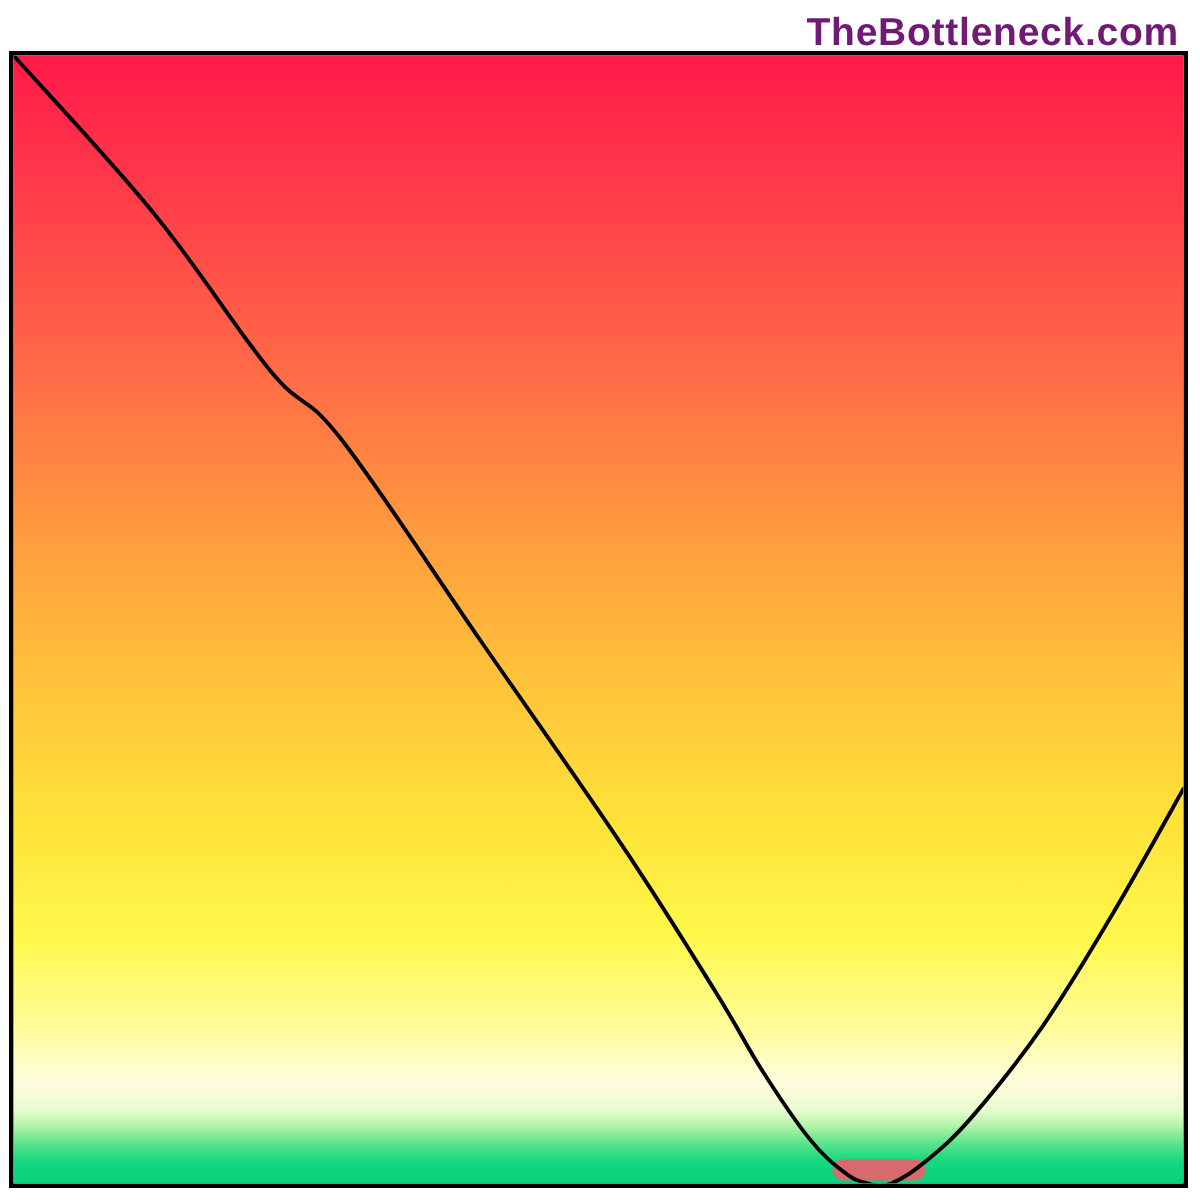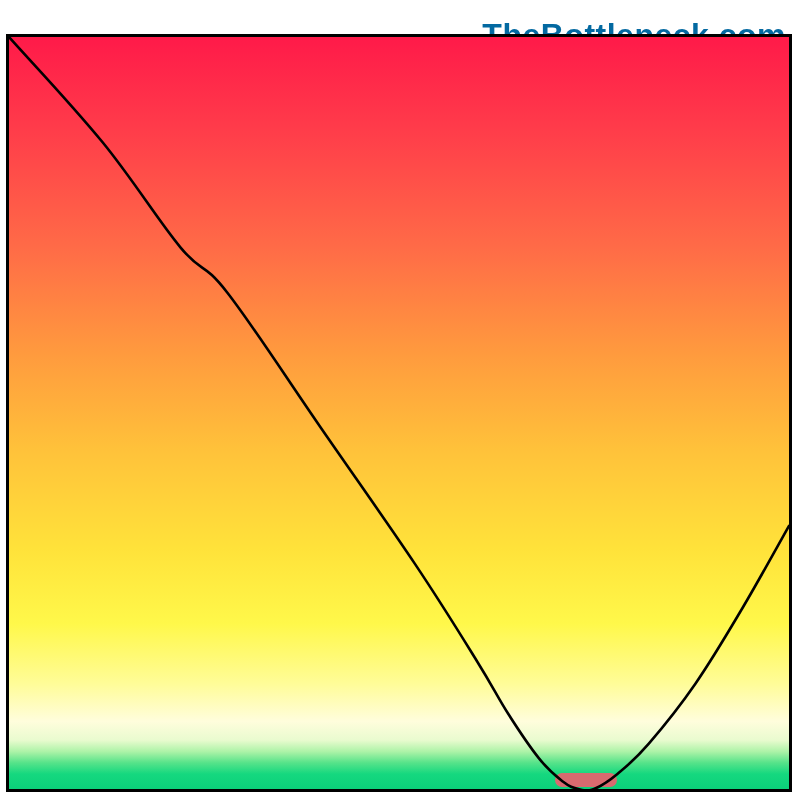--- a/index.html
+++ b/index.html
@@ -11,25 +11,25 @@
     overflow: hidden;
     font-family: Arial, Helvetica, sans-serif;
   }
   .stage {
     position: relative;
     width: 800px;
     height: 800px;
   }
   .watermark {
     position: absolute;
-    top: 17px;
+    top: 6px;
     right: 14px;
-    font-size: 32px;
+    font-size: 26px;
     font-weight: 700;
-    color: #0369a1;
+    color: #701a75;
     letter-spacing: 0.5px;
   }
   .plot-frame {
     position: absolute;
     left: 6px;
     top: 34px;
     width: 786px;
     height: 758px;
     border: 3px solid #000;
     box-sizing: border-box;

